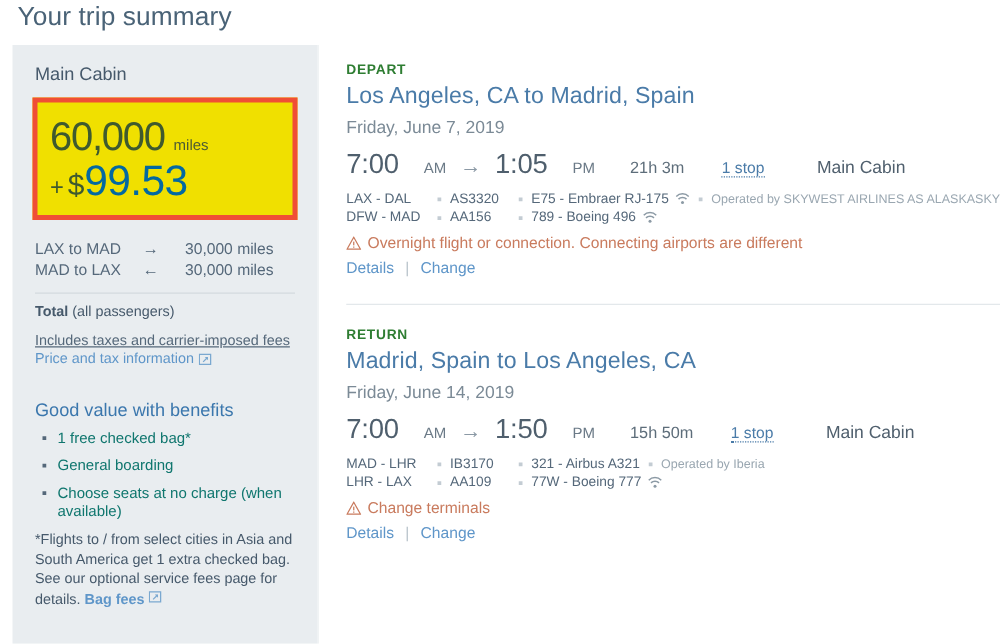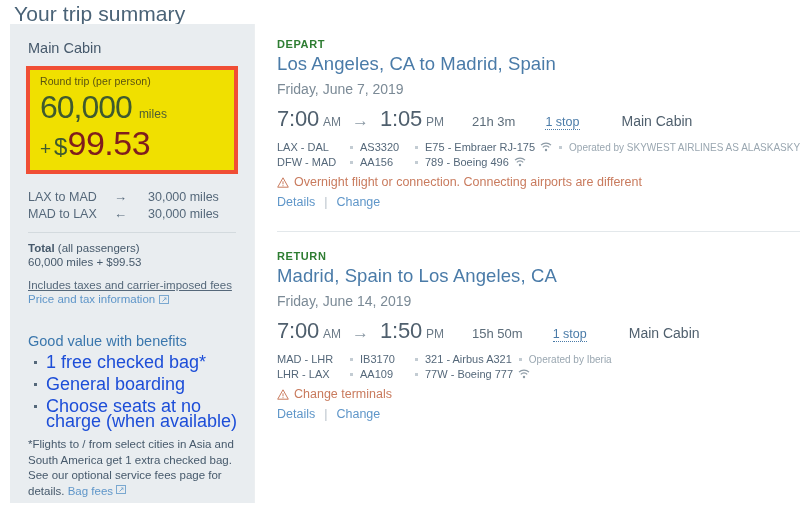--- a/index.html
+++ b/index.html
@@ -28,21 +28,21 @@
     font-size: 21px;
     font-weight: 400;
     color: #4a6377;
     letter-spacing: 0.1px;
   }
 
   
   .content {
     position: absolute;
     left: 10px;
-    top: 24px;
+    top: 36px;
     width: 780px;
     height: 479px;
     display: flex;
     align-items: stretch;
   }
   .sidebar {
     width: 266px;
     background: #e9edf0;
     box-sizing: border-box;
     padding: 14px 16px 0 16px;
@@ -105,21 +105,21 @@
     margin-right: 3px;
   }
   .fare-currency {
     font-size: 24px;
     color: #3f5a2e;
     font-weight: 300;
   }
   .fare-cash {
     font-size: 34px;
     line-height: 36px;
-    color: #7f1d1d;
+    color: #0369a1;
     font-weight: 300;
     letter-spacing: -0.5px;
     text-align: center;
   }
 
   .leg-table {
     margin: 14px 0 0 2px;
     font-size: 12.5px;
     color: #55687a;
     border-collapse: collapse;
@@ -178,22 +178,22 @@
   .benefits-title {
     font-size: 14.5px;
     color: #3b77ad;
     margin: 28px 0 6px 2px;
     font-weight: 400;
   }
   .benefits-list {
     margin: 0 0 0 4px;
     padding: 0 0 0 16px;
     list-style: none;
-    font-size: 18px;
-    color: #1d4ed8;
+    font-size: 12px;
+    color: #0f766e;
   }
   .benefits-list li {
     position: relative;
     margin: 0 0 7px 0;
     line-height: 15px;
   }
   .benefits-list li:before {
     content: "";
     position: absolute;
     left: -12px;
@@ -203,20 +203,21 @@
     background: #55687a;
   }
   .footnote {
     font-size: 11.5px;
     color: #46596b;
     line-height: 15.5px;
     margin: 8px 0 0 2px;
   }
   .footnote .inline-link-wrap {
     white-space: nowrap;
+    font-weight: bold;
   }
 
   
   .itin-tag {
     font-size: 11px;
     font-weight: 700;
     color: #2e7d32;
     letter-spacing: 0.6px;
     margin-bottom: 3px;
   }
@@ -239,21 +240,21 @@
   }
   .time-big {
     font-size: 22px;
     font-weight: 300;
     color: #4f5f6d;
     letter-spacing: -0.2px;
   }
   .time-mer {
     font-size: 12px;
     color: #6b7a87;
-    margin-left: 4px;
+    margin-left: 20px;
   }
   .time-arrow {
     font-size: 17px;
     color: #8b99a5;
     margin: 0 11px;
     font-weight: 300;
   }
   .dur {
     font-size: 13px;
     color: #5d6d7a;
@@ -340,21 +341,20 @@
 
   <div class="page-title">Your trip summary</div>
 
   <div class="content">
 
     <div class="sidebar">
 
       <div class="cabin-name">Main Cabin</div>
 
       <div class="fare-box">
-        <div class="fare-label">Round trip (per person)</div>
         <div class="fare-miles-row">
           <span class="fare-miles">60,000</span>
           <span class="fare-miles-unit">miles</span>
         </div>
         <div class="fare-cash-row">
           <span class="fare-plus">+</span>
           <span class="fare-currency">$</span>
           <span class="fare-cash">99.53</span>
         </div>
       </div>
@@ -370,21 +370,20 @@
           <td class="leg-route">MAD to LAX</td>
           <td class="leg-arrow">←</td>
           <td class="leg-miles">30,000 miles</td>
         </tr>
       </tbody>
         </table>
 
       <div class="rule"></div>
 
       <div class="total-label"><b>Total</b><span> (all passengers)</span></div>
-      <div class="total-value">60,000 miles + $99.53</div>
 
       <div class="fees-note">Includes taxes and carrier-imposed fees</div>
 
       <div class="sidebar-link-row">
         <span class="link">Price and tax information</span>
         <span class="ext-icon">
           <svg width="11" height="11" viewBox="0 0 11 11">
             <rect x="0.5" y="1.5" width="9" height="8" fill="none" stroke="#7aa8d0" stroke-width="1"></rect>
             <path d="M3.5 7.5 L7 4" stroke="#7aa8d0" stroke-width="1" fill="none"></path>
             <path d="M7.4 3.6 L7.4 6.2 L4.8 3.6 Z" fill="#7aa8d0"></path>

